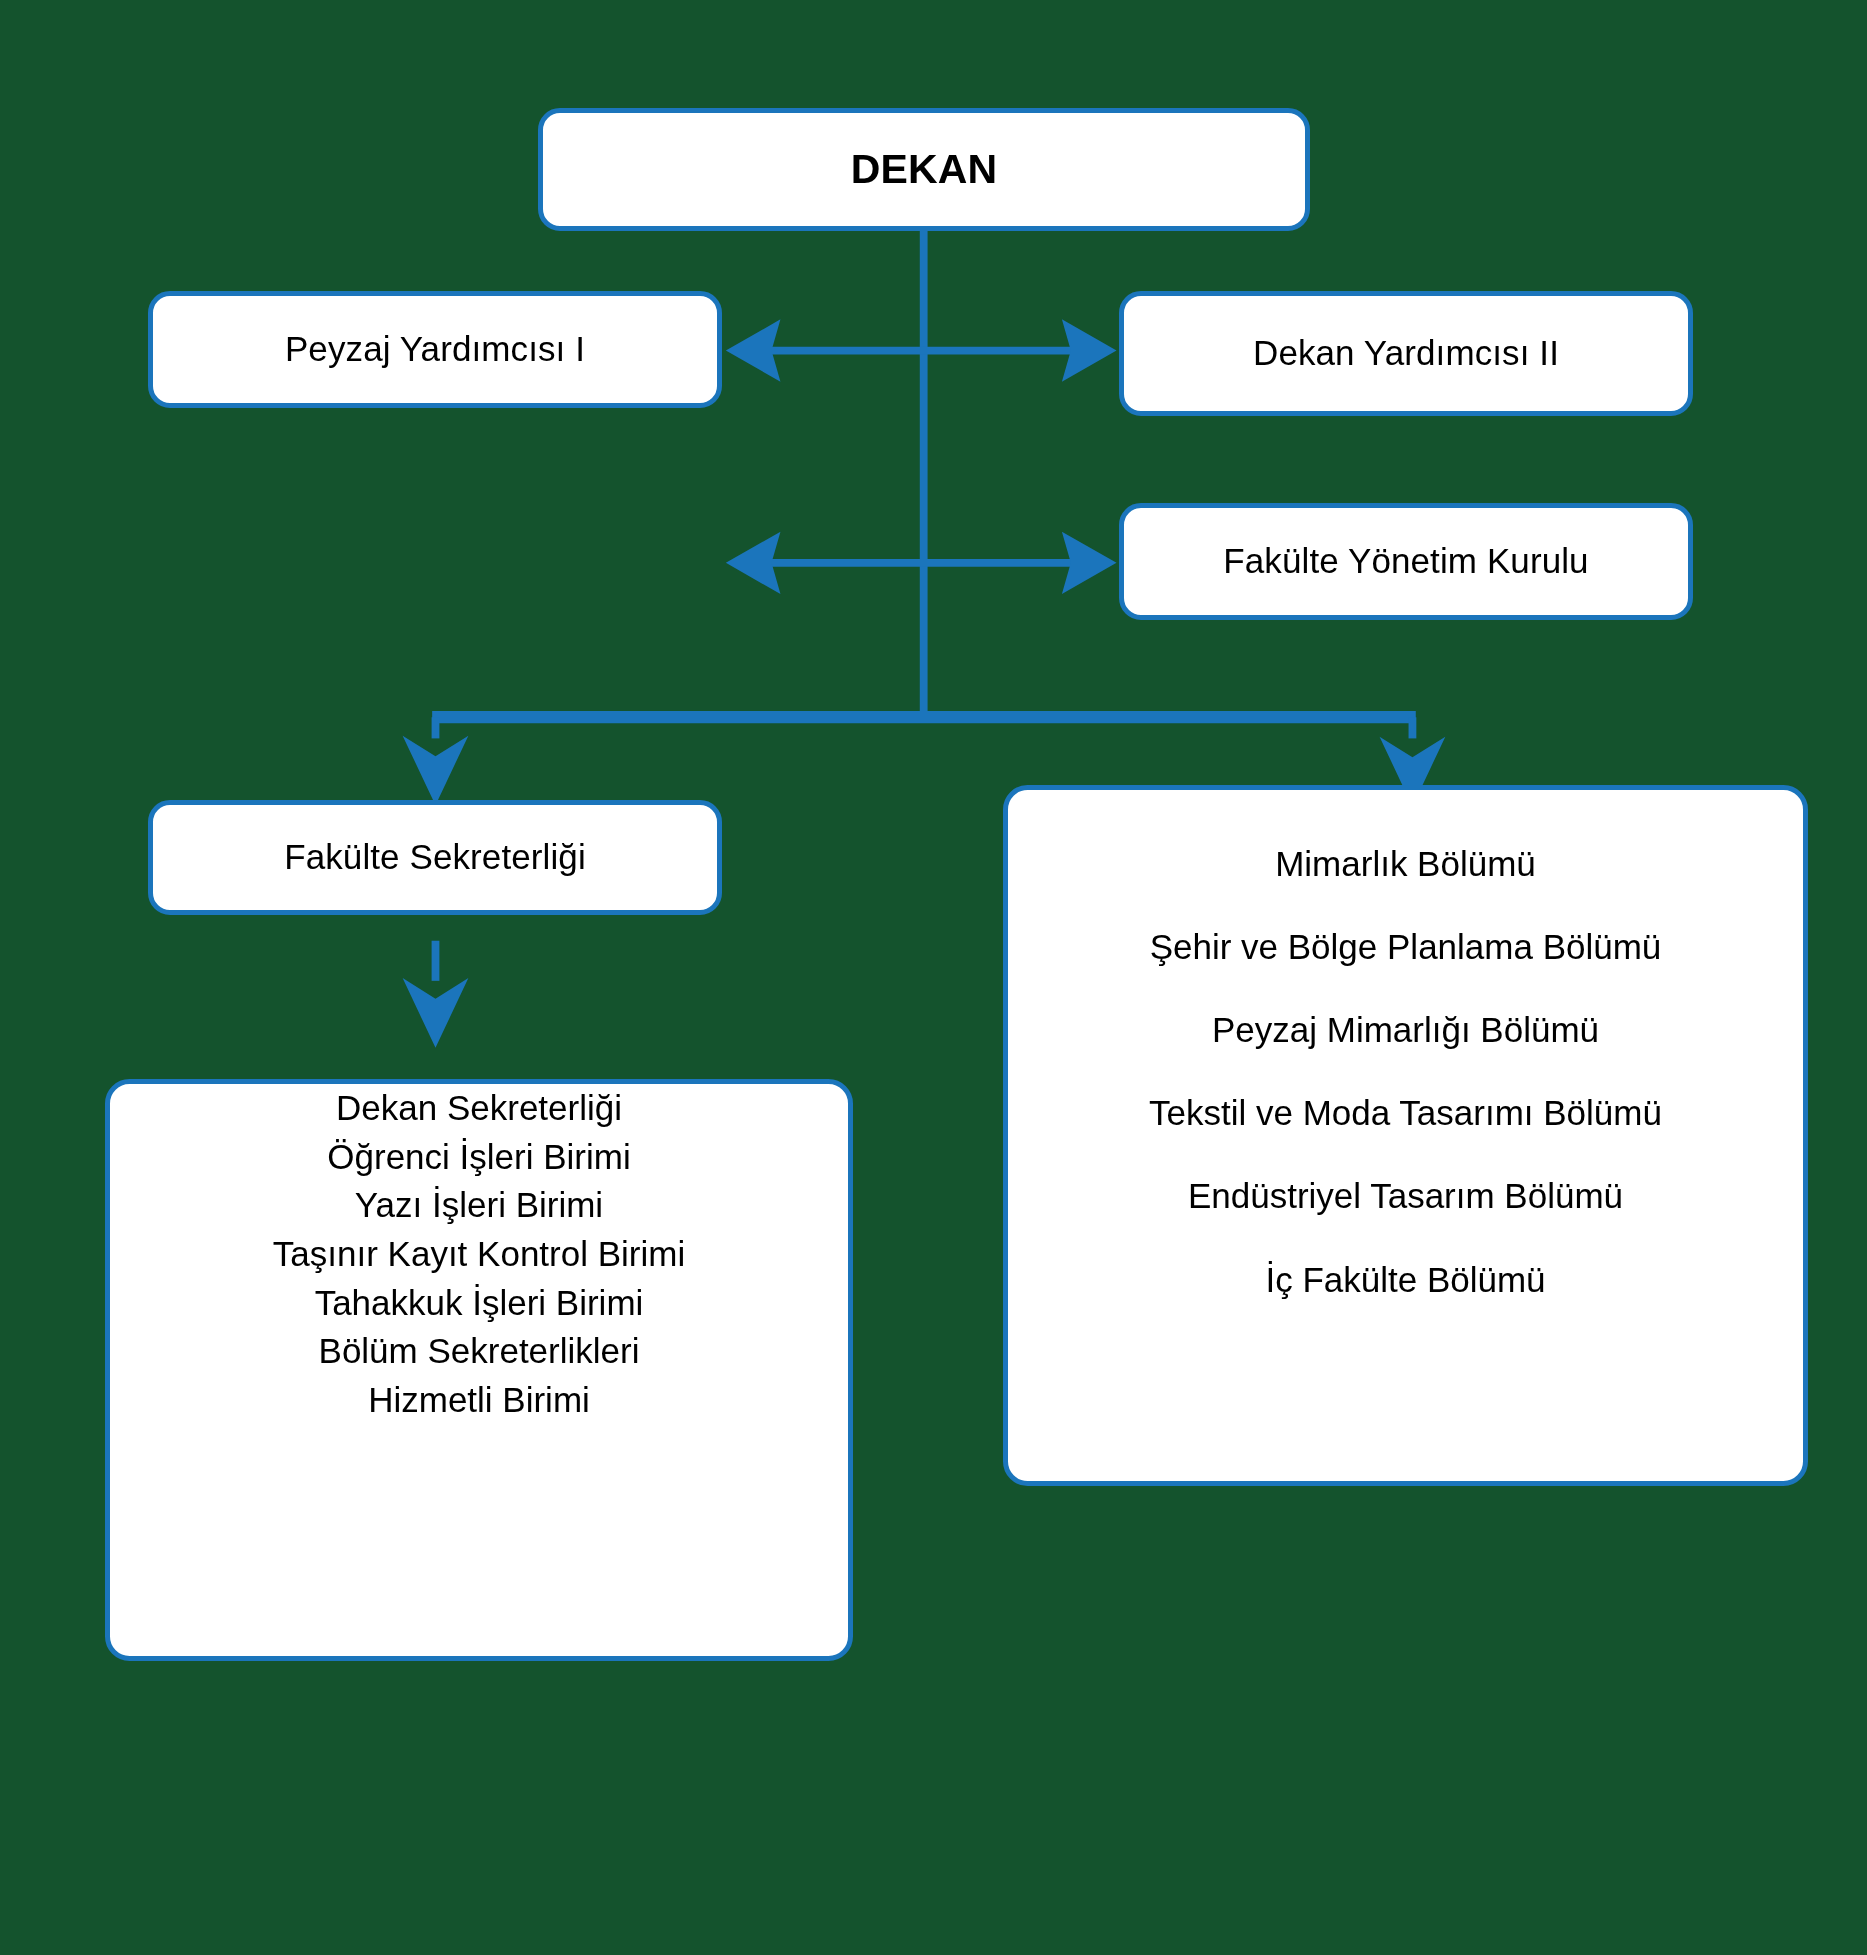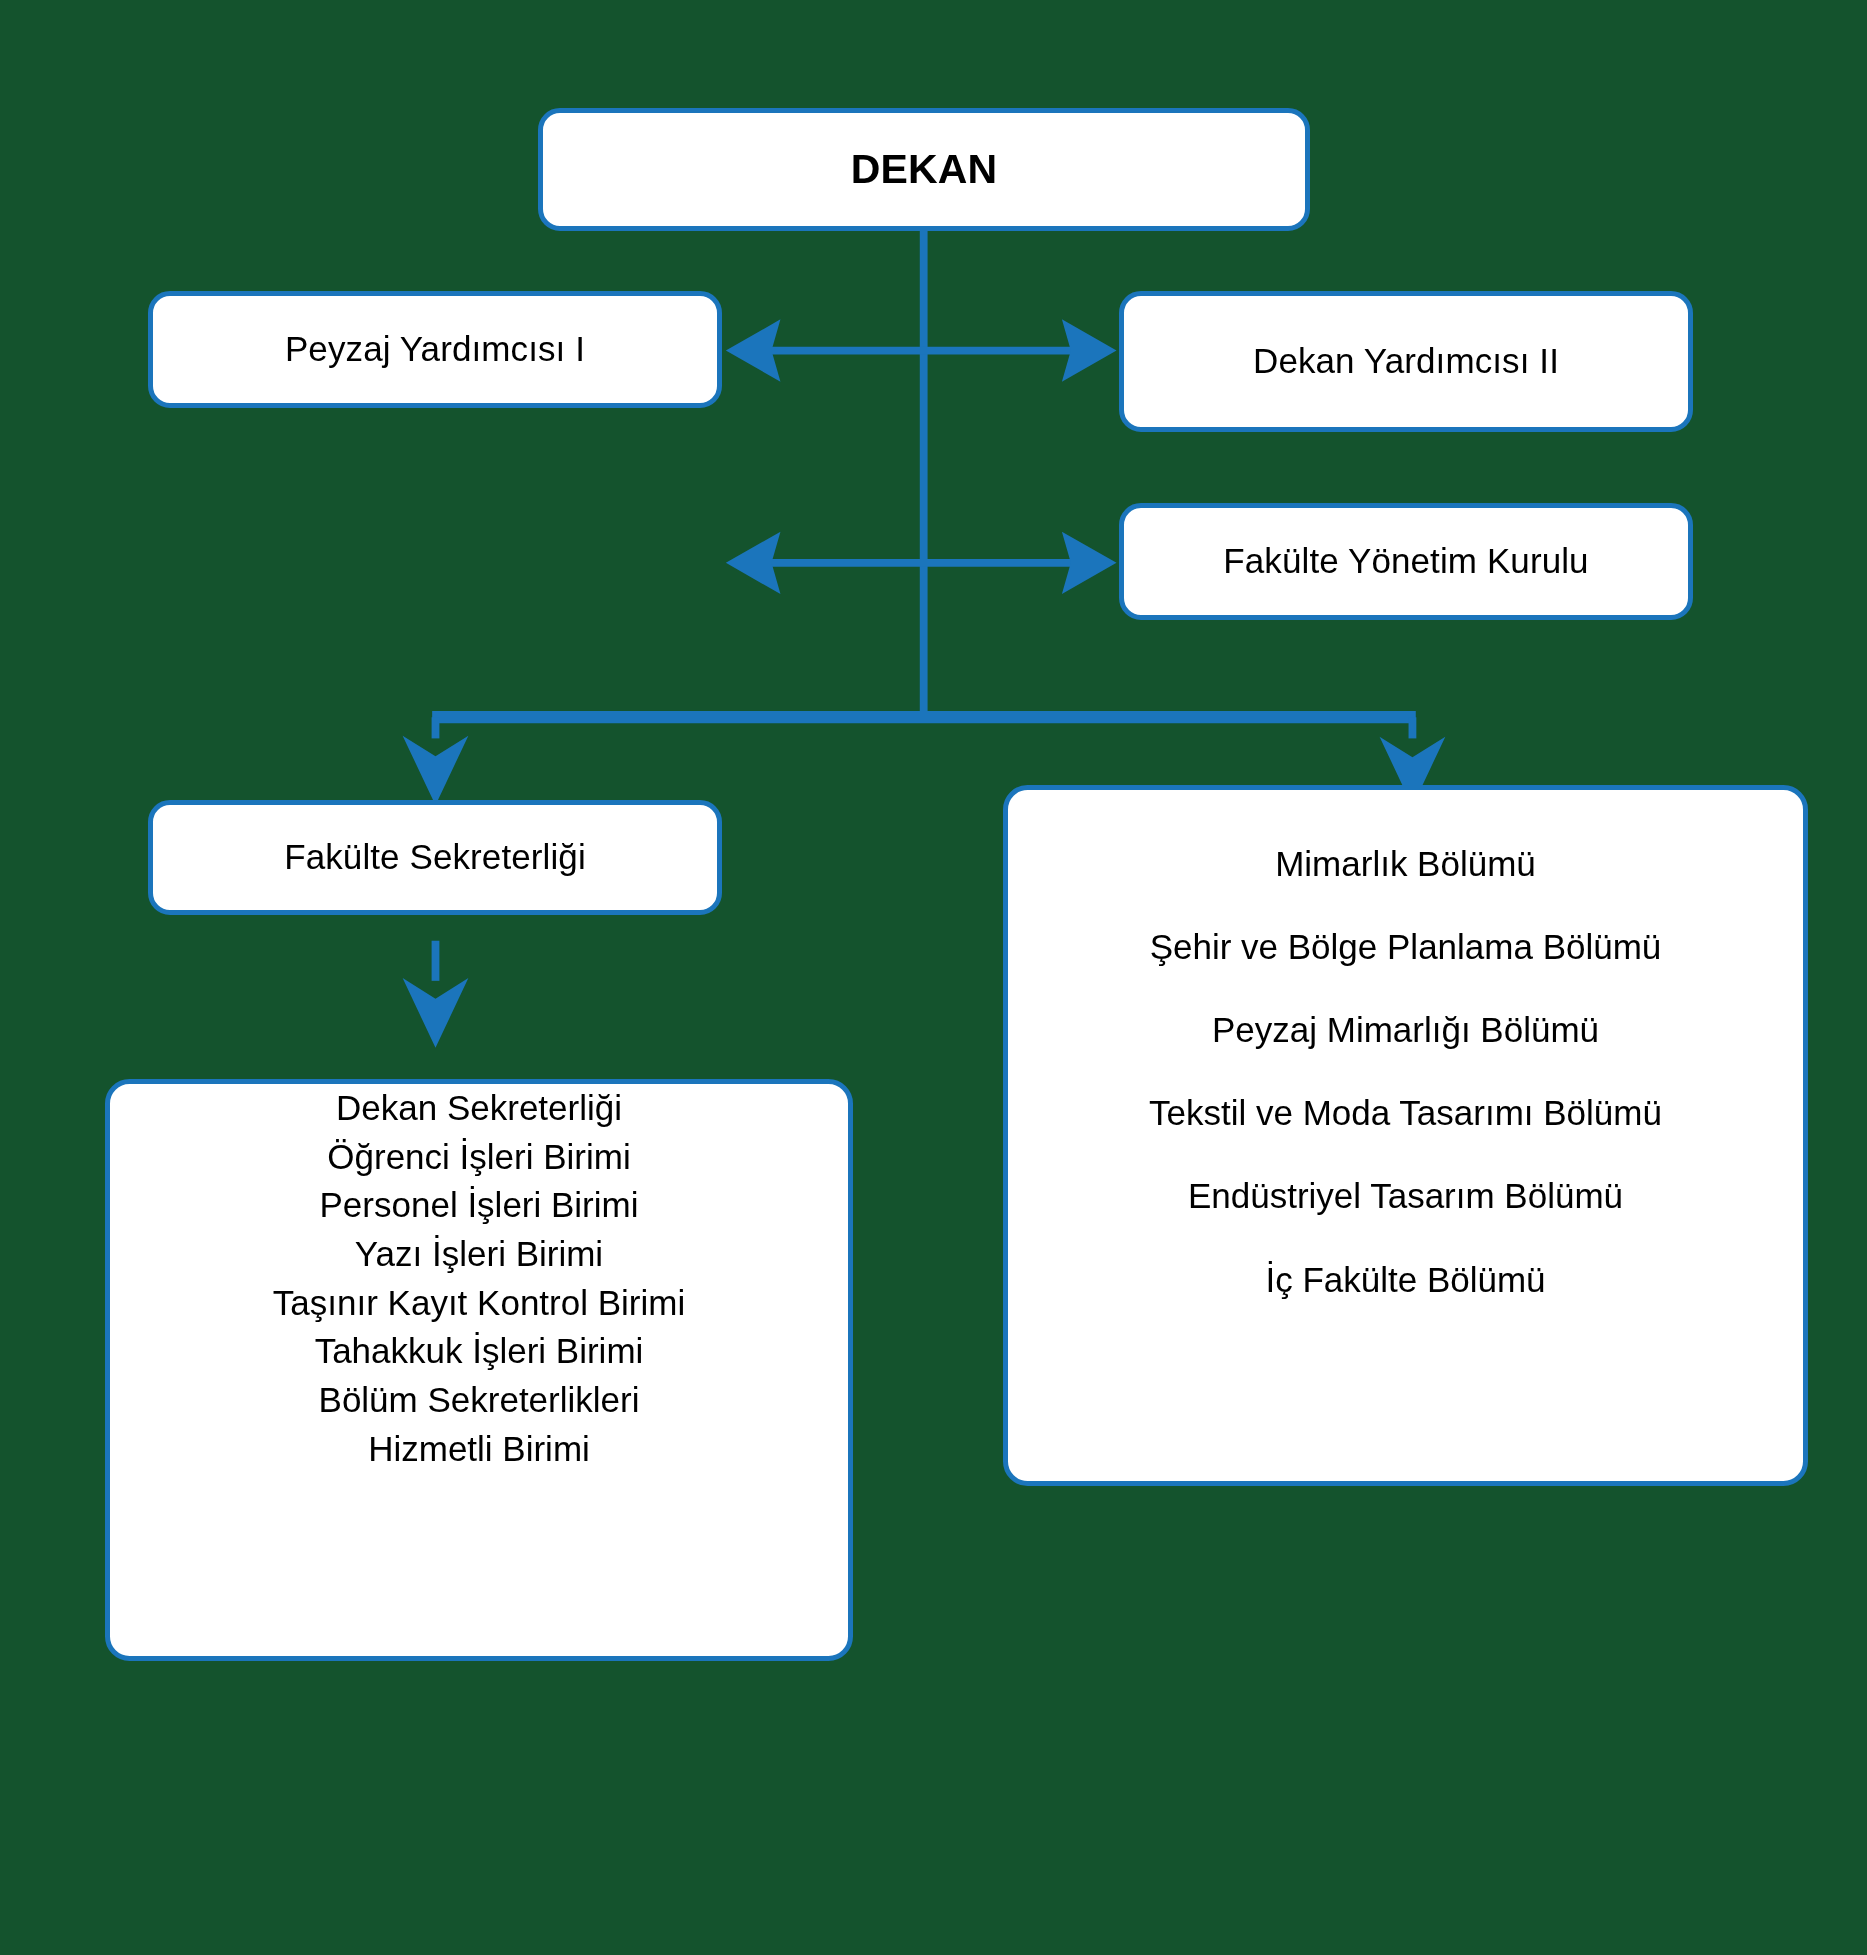--- a/index.html
+++ b/index.html
@@ -53,21 +53,21 @@
   
   #node-dekan {
     left: 538px; top: 108px; width: 772px; height: 123px;
   }
   #node-dekan .node-label {
     font-size: 41px;
     font-weight: bold;
   }
 
   #node-dy1 { left: 148px; top: 291px; width: 574px; height: 117px; }
-  #node-dy2 { left: 1119px; top: 291px; width: 574px; height: 141px; }
+  #node-dy2 { left: 1119px; top: 291px; width: 574px; height: 125px; }
   #node-fk  { left: 148px; top: 503px; width: 574px; height: 117px; }
   #node-fyk { left: 1119px; top: 503px; width: 574px; height: 117px; }
 
   #node-dy1 .node-label,
   #node-dy2 .node-label,
   #node-fk  .node-label,
   #node-fyk .node-label {
     font-size: 35px;
     font-weight: normal;
   }
@@ -152,21 +152,20 @@
     <span class="node-label">Fakülte Yönetim Kurulu</span>
   </div>
 
   <div class="node-box" id="node-sekreterlik">
     <span class="node-label">Fakülte Sekreterliği</span>
   </div>
 
   <div class="node-box" id="node-units">
     <div class="unit-item">Dekan Sekreterliği</div>
     <div class="unit-item">Öğrenci İşleri Birimi</div>
-    <div class="unit-item">Personel İşleri Birimi</div>
     <div class="unit-item">Yazı İşleri Birimi</div>
     <div class="unit-item">Taşınır Kayıt Kontrol Birimi</div>
     <div class="unit-item">Tahakkuk İşleri Birimi</div>
     <div class="unit-item">Bölüm Sekreterlikleri</div>
     <div class="unit-item">Hizmetli Birimi</div>
   </div>
 
   <div class="node-box" id="node-departments">
     <div class="dept-item">Mimarlık Bölümü</div>
     <div class="dept-item">Şehir ve Bölge Planlama Bölümü</div>

